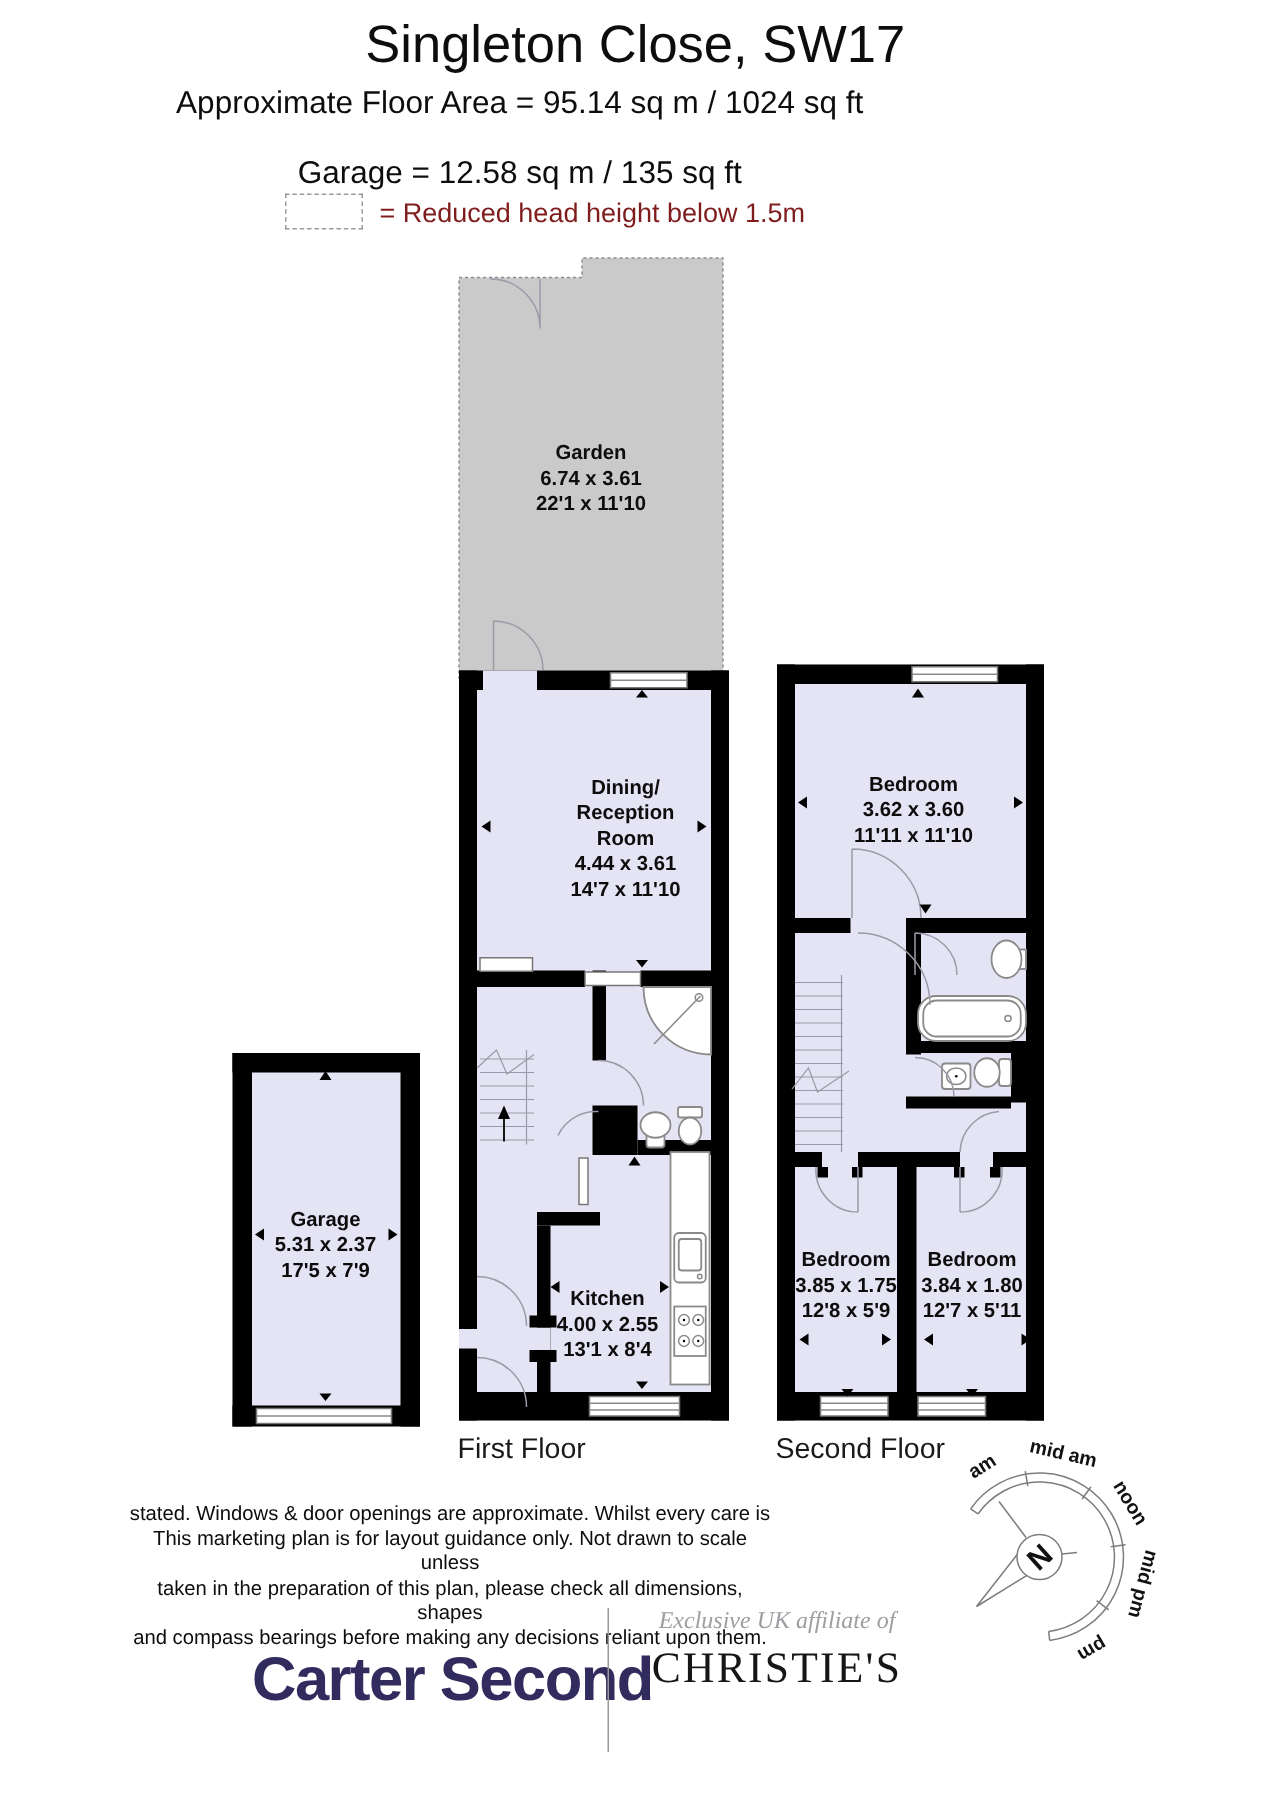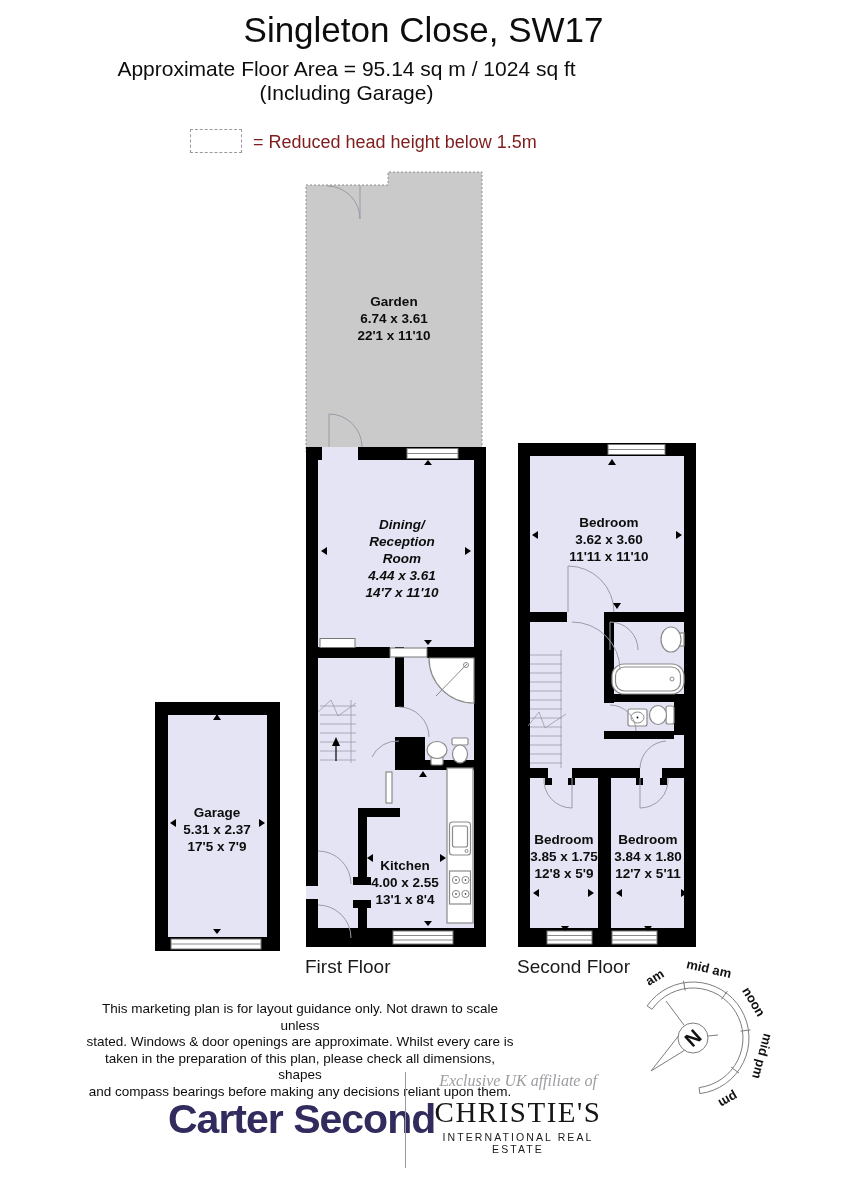--- a/index.html
+++ b/index.html
@@ -48,21 +48,21 @@
   .chr{font-family:"Liberation Serif",serif;font-size:29px;letter-spacing:1.5px;color:#161616;margin-top:6px;}
   .chr-sub{font-family:"Liberation Sans",sans-serif;font-size:10.5px;letter-spacing:2.1px;color:#1a1a1a;margin-top:2px;}
 </style>
 </head>
 <body>
 
 <div class="page">
 
   <div class="title">Singleton Close, SW17</div>
   <div class="sub sub1">Approximate Floor Area = 95.14 sq m / 1024 sq ft</div>
-  <div class="sub sub2">(Including Garage)</div>
+  <div class="sub sub3">Garage = 12.58 sq m / 135 sq ft</div>
 
   <div class="legend-box"></div>
   <div class="legend-text">= Reduced head height below 1.5m</div>
 
   <svg class="plan" width="847" height="1200" viewBox="0 0 847 1200">
 
     <g>
       <polygon class="gd" points="306,185 388,185 388,172 482,172 482,452 306,452"></polygon>
       <path class="arc" d="M 360 186 L 360 219 M 360 219 A 33 33 0 0 0 327 186"></path>
       <path class="arc" d="M 329 447 L 329 414 M 329 414 A 33 33 0 0 1 362 447"></path>
@@ -273,21 +273,21 @@
       <text class="cmp-lbl" transform="translate(758,1055) rotate(105)">mid pm</text>
       <text class="cmp-lbl" transform="translate(726,1096) rotate(150)">pm</text>
     </g>
   </svg>
 
   <div class="rlabel" style="left:394px;top:293px;">
     <div>Garden</div>
     <div>6.74 x 3.61</div>
     <div>22'1 x 11'10</div>
   </div>
-  <div class="rlabel" style="left:402px;top:516px;font-style:italic;">
+  <div class="rlabel" style="left:417px;top:516px;">
     <div>Dining/</div>
     <div>Reception</div>
     <div>Room</div>
     <div>4.44 x 3.61</div>
     <div>14'7 x 11'10</div>
   </div>
   <div class="rlabel" style="left:405px;top:857px;">
     <div>Kitchen</div>
     <div>4.00 x 2.55</div>
     <div>13'1 x 8'4</div>
@@ -310,27 +310,26 @@
   <div class="rlabel" style="left:648px;top:831px;">
     <div>Bedroom</div>
     <div>3.84 x 1.80</div>
     <div>12'7 x 5'11</div>
   </div>
 
   <div class="flabel" style="left:305px;top:956px;">First Floor</div>
   <div class="flabel" style="left:517px;top:956px;text-align:right;">Second Floor</div>
 
   <div class="disclaimer">
+    <div>stated. Windows &amp; door openings are approximate. Whilst every care is</div>
     <div>This marketing plan is for layout guidance only. Not drawn to scale unless</div>
-    <div>stated. Windows &amp; door openings are approximate. Whilst every care is</div>
     <div>taken in the preparation of this plan,  please check all dimensions, shapes</div>
     <div>and compass bearings before making any decisions reliant upon them.</div>
   </div>
 
   <div class="carter">Carter Second</div>
   <div class="divider"></div>
   <div class="christies">
     <div class="affil">Exclusive UK affiliate of</div>
     <div class="chr">CHRISTIE'S</div>
-    <div class="chr-sub">INTERNATIONAL REAL ESTATE</div>
   </div>
 
 </div>
 
 </body></html>

